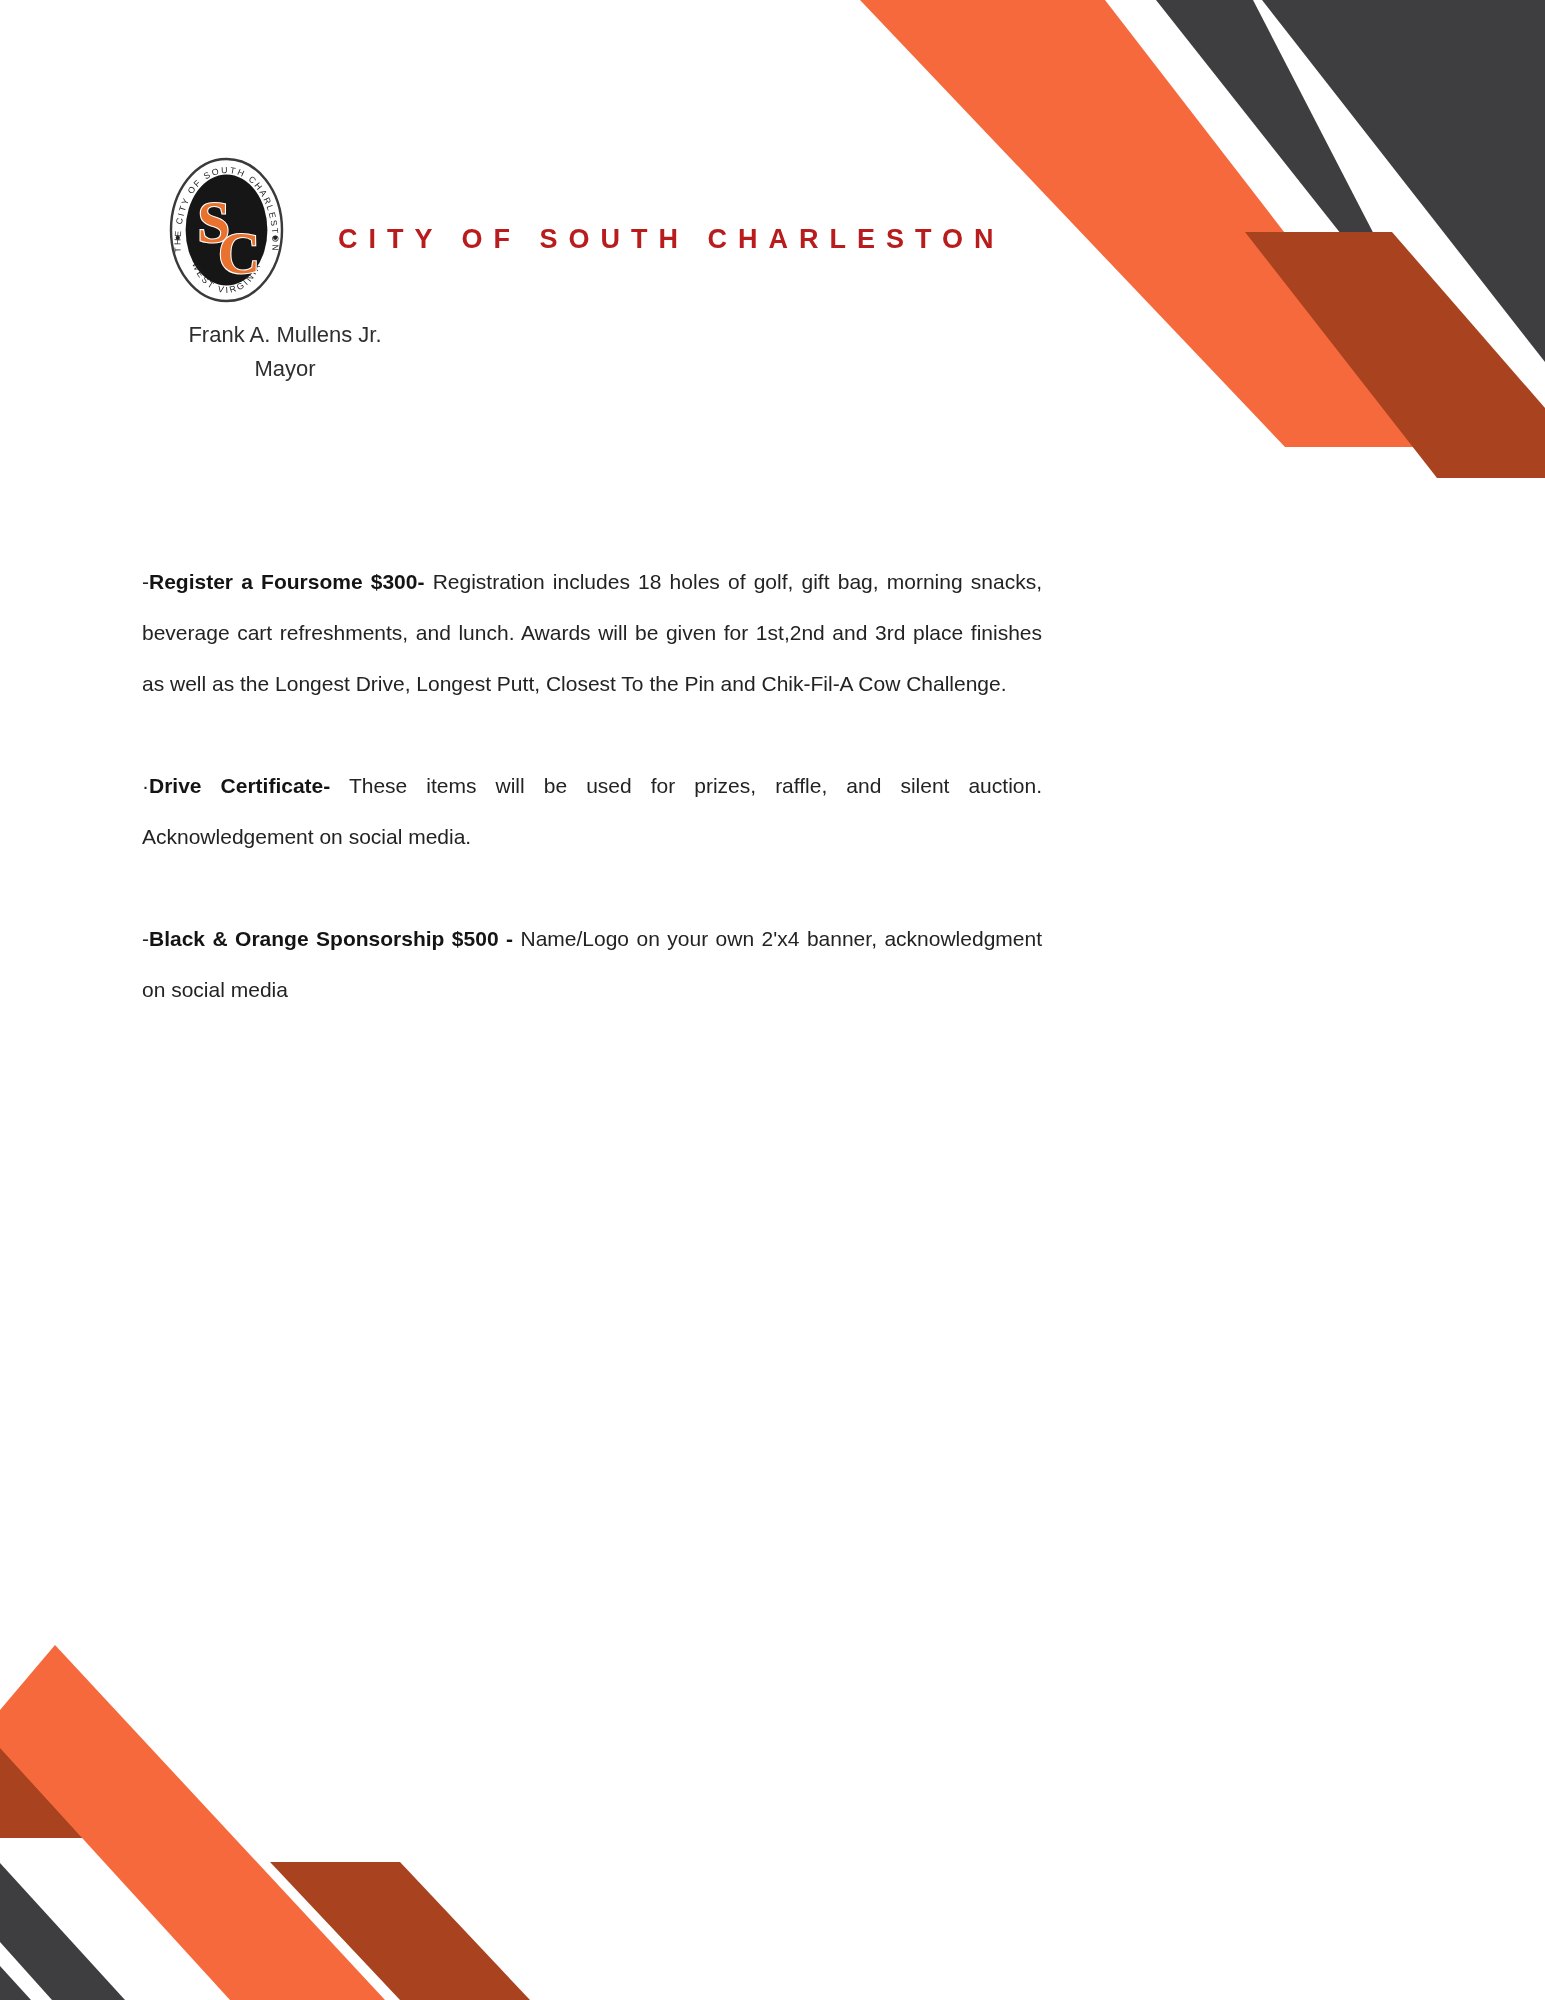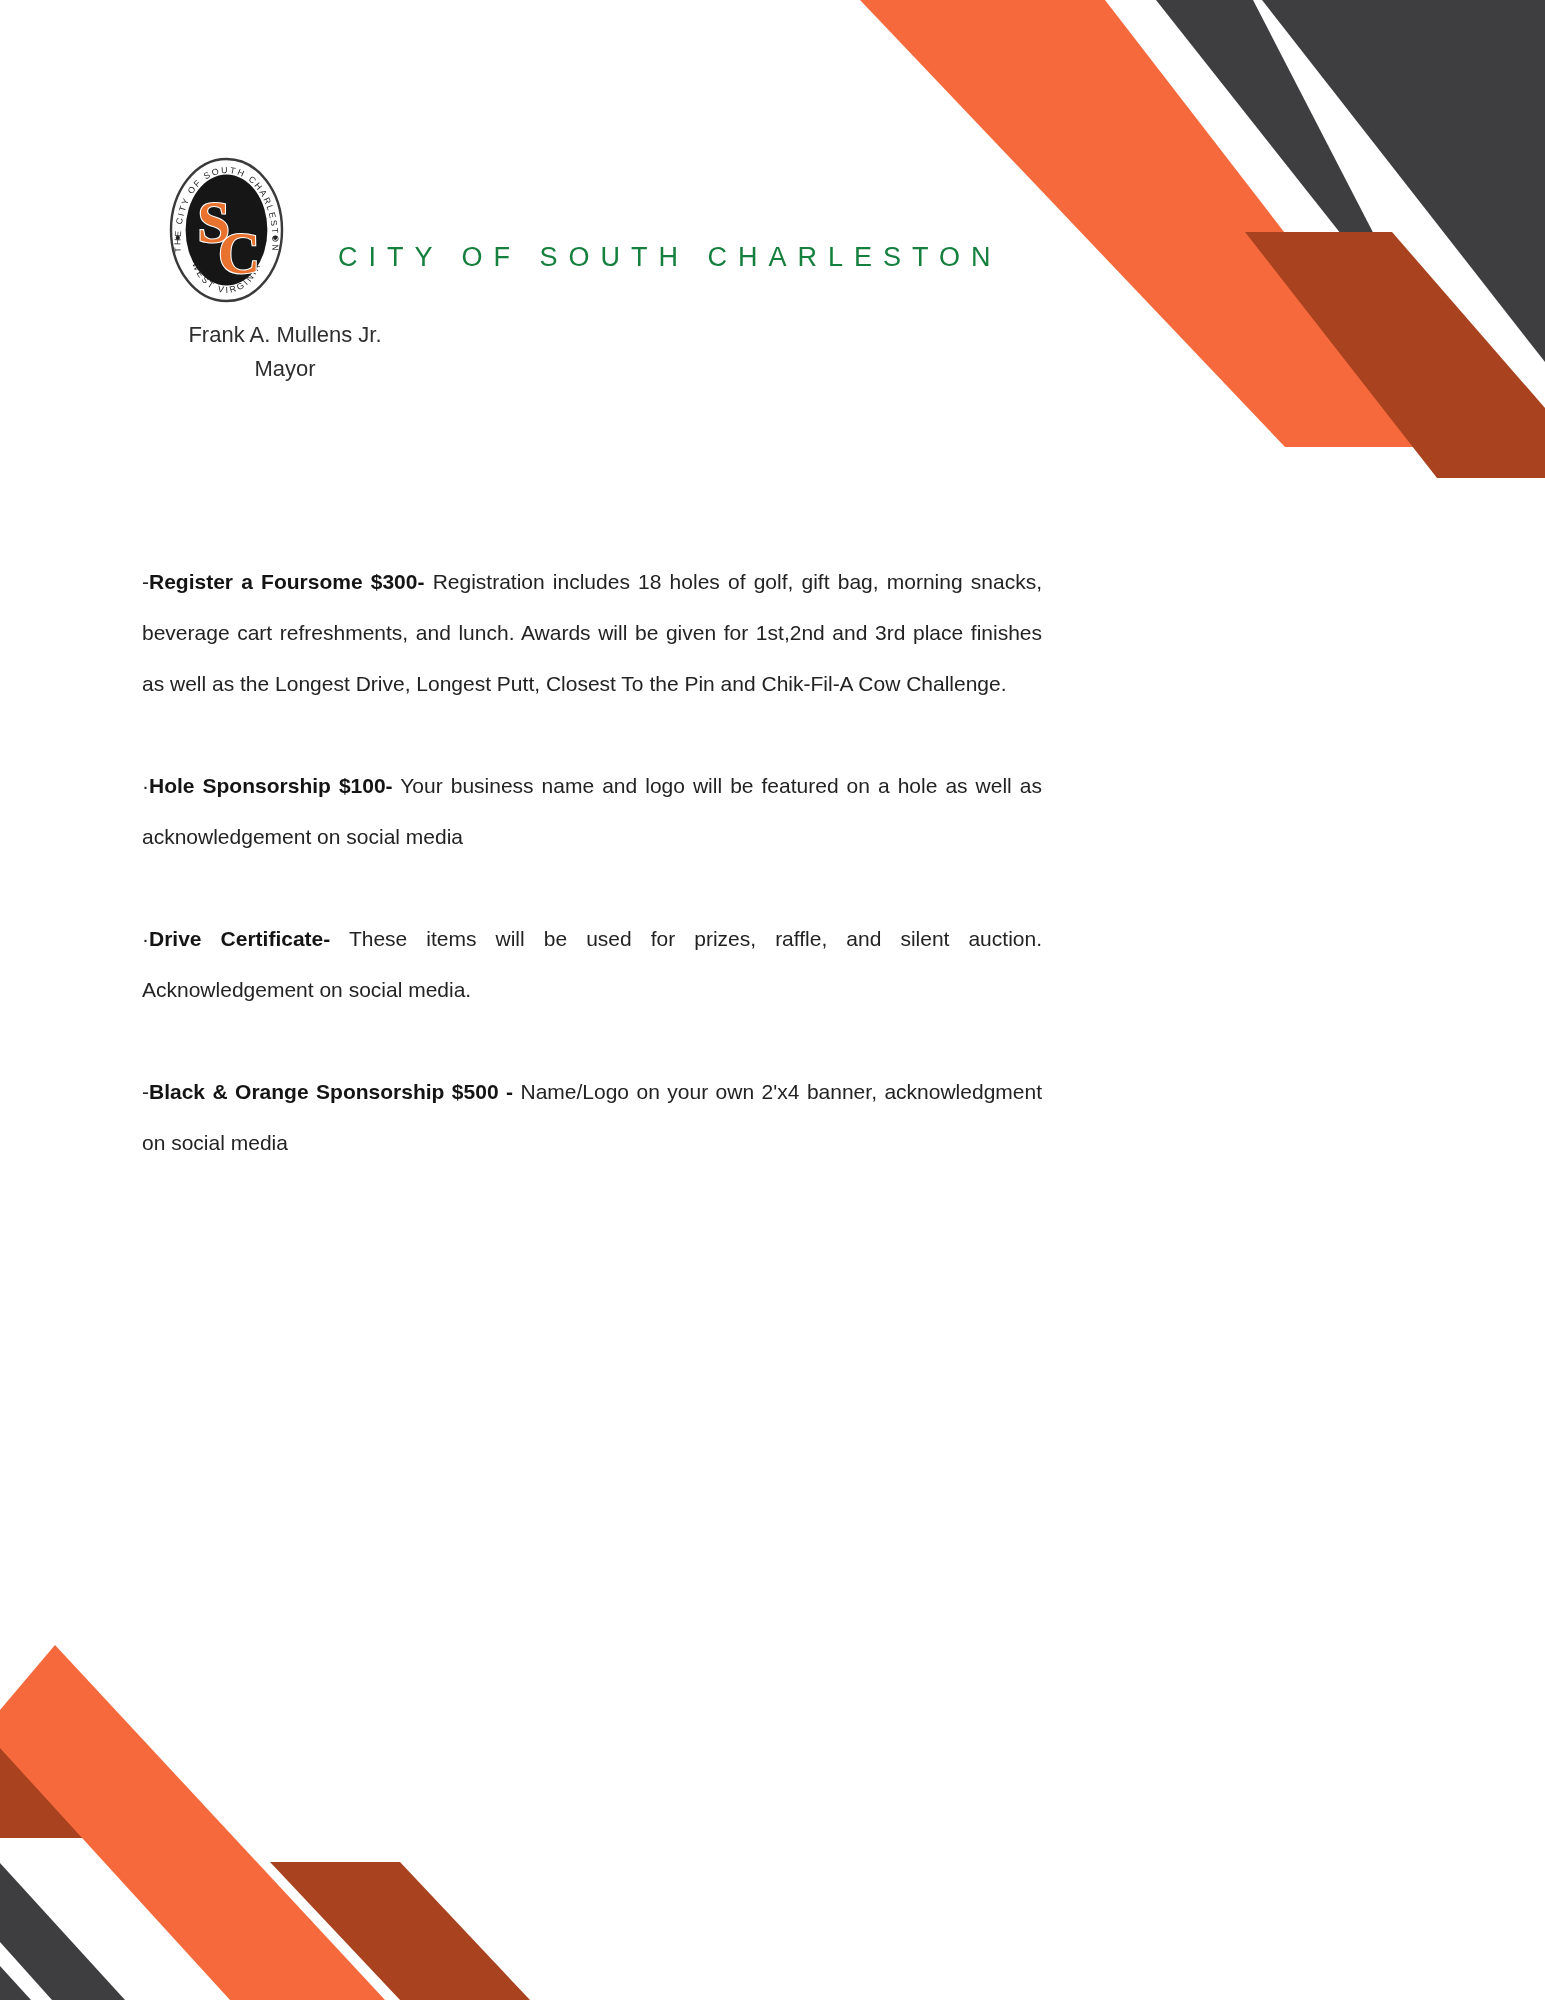--- a/index.html
+++ b/index.html
@@ -17,25 +17,26 @@
     width: 1545px; height: 2000px;
     pointer-events: none;
   }
   .logo {
     position: absolute;
     left: 168px; top: 156px;
     width: 117px; height: 148px;
   }
   .header-title {
     position: absolute;
-    left: 338px; top: 242px;
+    left: 338px; top: 224px;
     font-size: 27px;
     letter-spacing: 11px;
-    color: #15803d;
+    color: #b91c1c;
     white-space: nowrap;
+    font-weight: bold;
   }
   .mayor-block {
     position: absolute;
     left: 150px; top: 318px;
     width: 270px;
     text-align: center;
     font-size: 22px;
     line-height: 34px;
     color: #2e2e2e;
   }
@@ -110,18 +111,17 @@
 
   <div class="header-title">CITY OF SOUTH CHARLESTON</div>
 
   <div class="mayor-block">
     <div>Frank A. Mullens Jr.</div>
     <div>Mayor</div>
   </div>
 
   <div class="content">
       <p><span>-</span><span class="lead">Register a Foursome $300-</span><span> Registration includes 18 holes of golf, gift bag, morning snacks, beverage cart refreshments, and lunch. Awards will be given for 1st,2nd and 3rd place finishes as well as the Longest Drive, Longest Putt, Closest To the Pin and Chik-Fil-A Cow Challenge.</span></p>
-      <p><span>·</span><span class="lead">Hole Sponsorship $100-</span><span> Your business name and logo will be featured on a hole as well as acknowledgement on social media</span></p>
       <p><span>·</span><span class="lead">Drive Certificate-</span><span> These items will be used for prizes, raffle, and silent auction. Acknowledgement on social media.</span></p>
       <p><span>-</span><span class="lead">Black &amp; Orange Sponsorship $500 -</span><span> Name/Logo on your own 2'x4 banner, acknowledgment on social media</span></p>
     </div>
 
 </div>
 
 </body></html>

